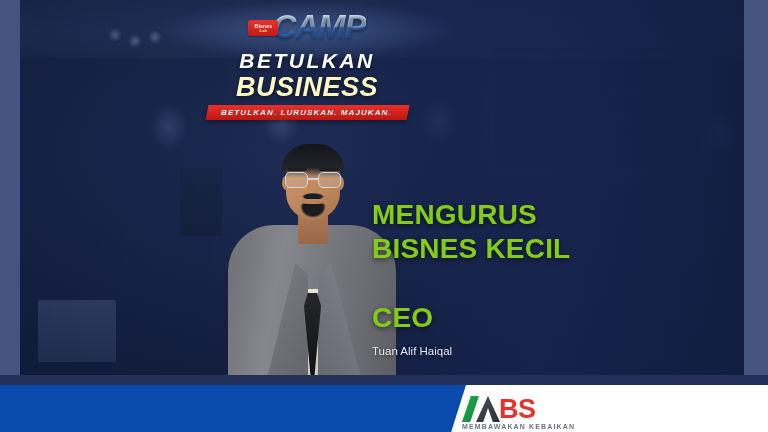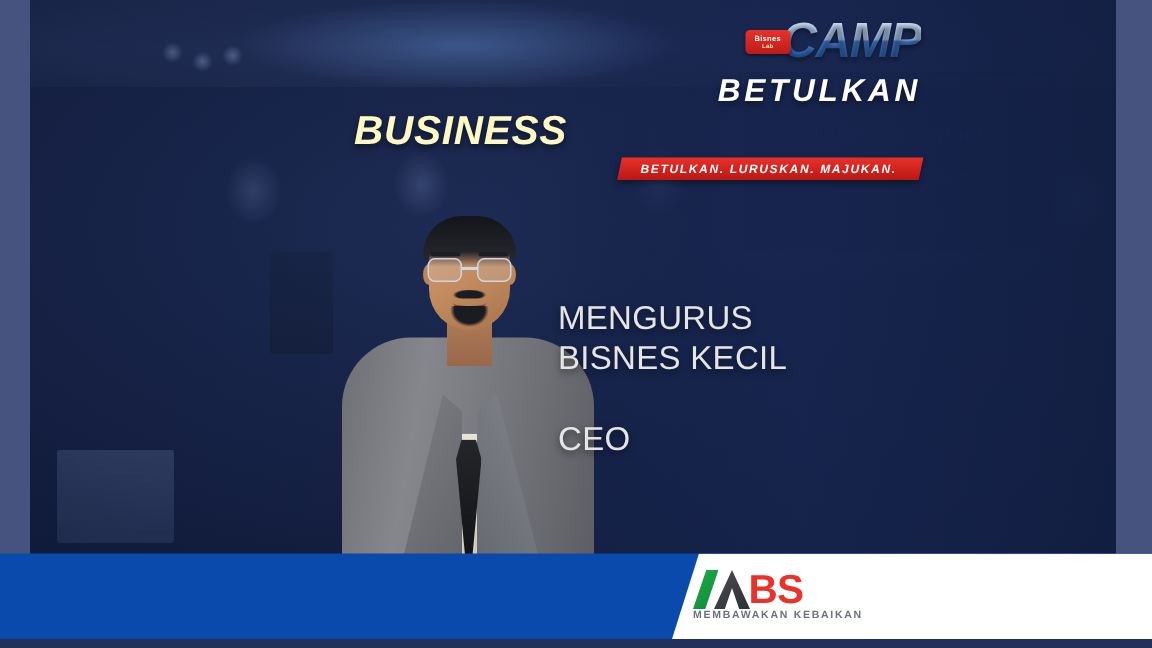--- a/index.html
+++ b/index.html
@@ -111,21 +111,21 @@
   
   .frame-left, .frame-right {
     position:absolute; top:0; width:20px; height:375px; background:#46537f;
   }
   .frame-left { left:0; }
   .frame-right { left:744px; width:24px; }
 
   
   .logo-block {
     position:absolute; left:0; top:8px; width:614px;
-    text-align:right; z-index:6;
+    text-align:center; z-index:6;
   }
   .camp-logo {
     display:inline-flex; align-items:center; justify-content:center; gap:3px;
     position:relative;
   }
   .camp-badge {
     width:30px; height:16px; border-radius:3px;
     background:linear-gradient(180deg,#e8322c,#bf1b17);
     display:flex; flex-direction:column; align-items:center; justify-content:center;
     line-height:1; transform:translateY(1px);
@@ -243,31 +243,31 @@
   .p-stache {
     position:absolute; left:74px; top:65px; width:22px; height:6px;
     background:radial-gradient(ellipse at 50% 60%, #1c1d22 55%, rgba(28,29,34,0) 72%);
   }
 
   
   .headline {
     position:absolute; left:372px; top:198px; width:330px; z-index:6;
   }
   .headline h1 {
-    font-size:22px; font-weight:400; color:#e5e5e5;
+    font-size:28px; font-weight:700; color:#84cc16;
     line-height:1.23; letter-spacing:.2px;
     text-shadow:0 2px 5px rgba(0,0,0,.5);
   }
   .headline .by {
     margin-top:9px; font-size:11.5px; color:#e3e8f2; font-weight:400;
     text-shadow:0 1px 3px rgba(0,0,0,.5);
   }
 
   
-  .bottom { position:absolute; left:0; bottom:0; width:768px; height:63px; z-index:8; }
+  .bottom { position:absolute; left:0; bottom:0; width:768px; height:47px; z-index:8; }
   .bottom-blue {
     position:absolute; left:0; top:0; width:768px; height:57px;
     background:#0a4aad;
   }
   .bottom-white {
     position:absolute; right:0; top:0; width:330px; height:57px;
     background:#ffffff;
     clip-path:polygon(28px 0, 100% 0, 100% 100%, 10px 100%);
   }
   .abs-logo {
@@ -370,20 +370,21 @@
     <div class="p-goatee"></div>
   </div>
 
   <div class="headline">
     <h1>
       <span>MENGURUS</span><br>
       <span>BISNES KECIL</span><br>
       <br>
       <span>CEO</span>
     </h1>
+    <div class="by">Tuan Alif Haiqal</div>
   </div>
 
   <div class="bottom">
     <div class="bottom-blue"></div>
     <div class="bottom-white"></div>
     <div class="abs-logo">
       <div class="abs-row">
         <div class="abs-slash"></div>
         <div class="abs-a"></div>
         <div class="abs-bs">BS</div>

